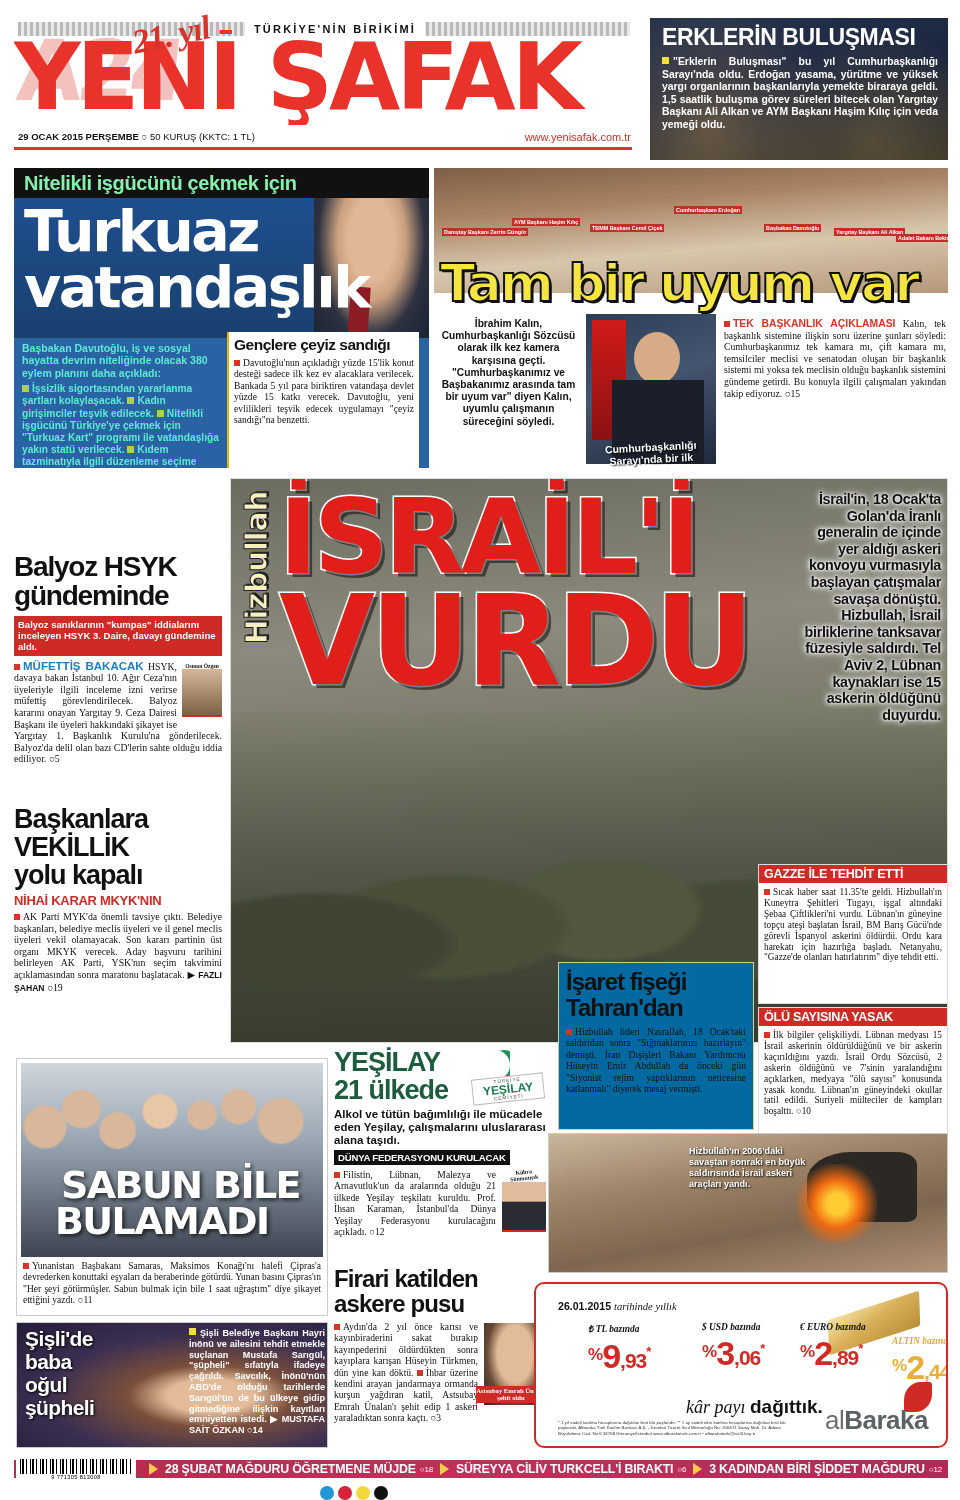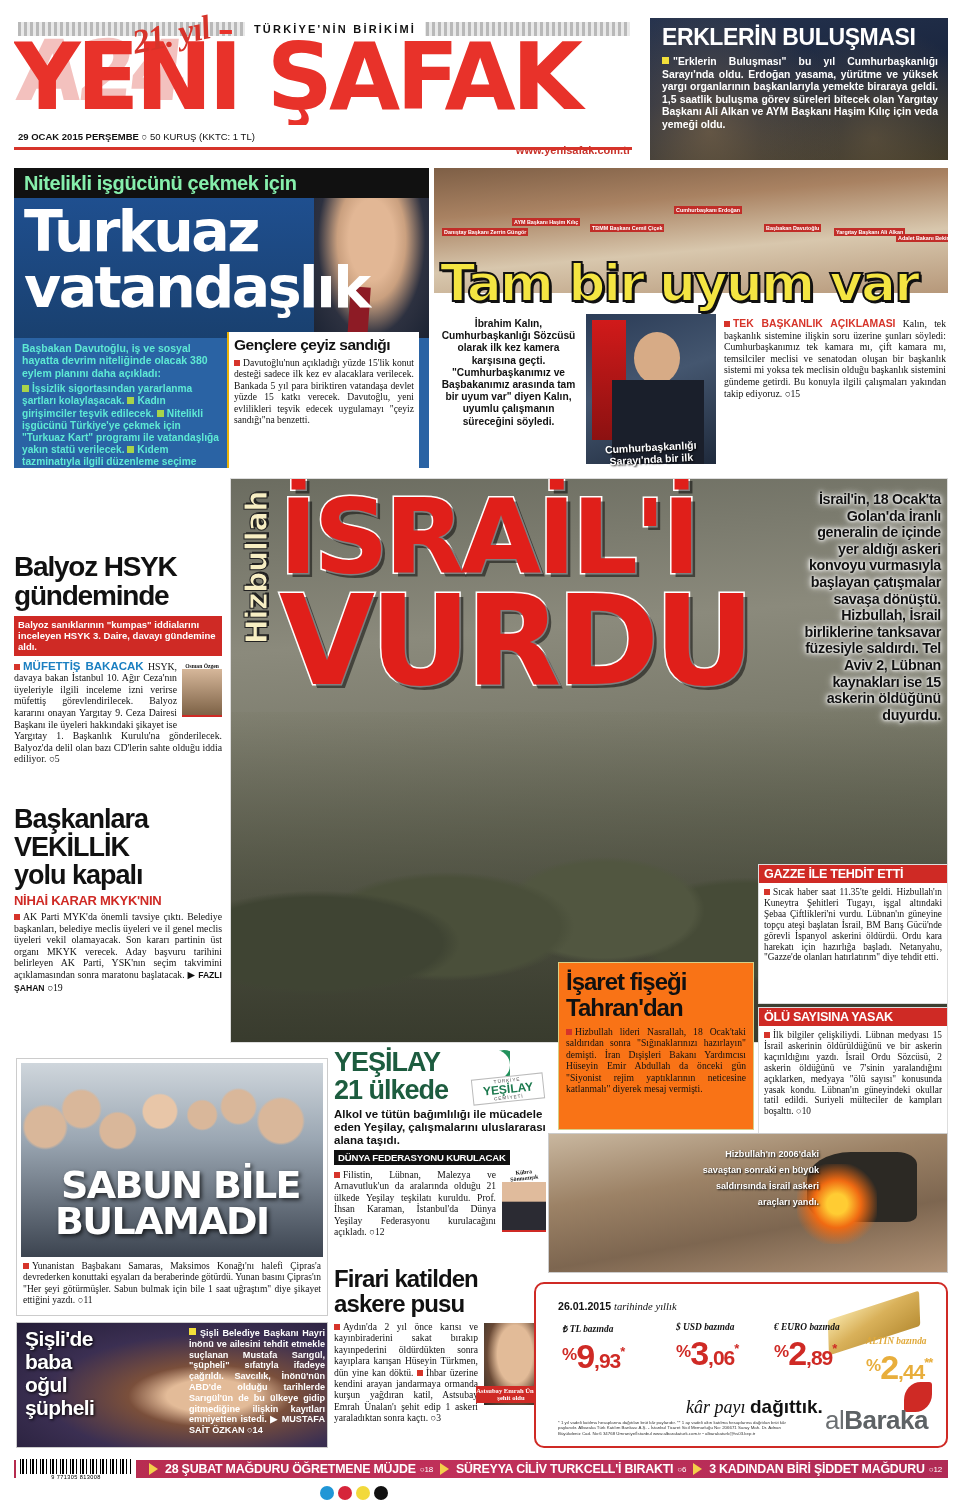--- a/index.html
+++ b/index.html
@@ -34,21 +34,21 @@
   .mh-21yil {
      position:absolute; left:132px; top:16px; font-size:34px; font-weight:bold;
      color:#d6342a; font-style:italic; font-family:"Liberation Serif", serif;
      transform:rotate(-12deg); letter-spacing:-1px;
   }
   .mh-date {
      position:absolute; left:18px; top:131px; font-size:9.5px; font-weight:bold; color:#111;
   }
   .mh-date span.reg { font-weight:normal; }
   .mh-url {
-     position:absolute; right:14px; top:144px; font-size:11px; font-weight:bold; color:#c8322a;margin-left:8px;
+     position:absolute; right:14px; top:131px; font-size:11px; font-weight:normal; color:#c8322a;margin-left:8px;
   }
   .mh-rule { position:absolute; left:14px; top:147px; width:618px; height:3px; background:#d6342a; }
 
   
   .erk { position:absolute; left:650px; top:18px; width:298px; height:142px;
      background:#1d2a45; overflow:hidden; }
   .erk-bgphoto {
      position:absolute; left:0; top:0; width:100%; height:100%;
      background:
        radial-gradient(circle at 20% 80%, rgba(150,120,80,.55), transparent 50%),
@@ -143,21 +143,21 @@
      color:#e01f1a; line-height:124px; letter-spacing:-5px;
      font-family:"DejaVu Sans", sans-serif;
      -webkit-text-stroke:3px #fff; paint-order:stroke fill;
      text-shadow:4px 4px 0 rgba(0,0,0,.5); }
   .isr-deck { position:absolute; right:6px; top:12px; width:138px; font-size:14.3px;
      font-weight:bold; line-height:16.6px; color:#111; text-align:right; letter-spacing:-0.3px;
      text-shadow:0 0 5px #fff, 0 0 9px #fff, 0 0 3px #fff; }
 
   
   .isaret { position:absolute; left:558px; top:962px; width:196px; height:168px;
-     background:#f97316; border:1px solid #d8cf86; padding:6px 7px; }
+     background:#0369a1; border:1px solid #d8cf86; padding:6px 7px; }
   .isaret h3 { font-size:24px; font-weight:bold; color:#111; line-height:26px; letter-spacing:-1px;}
   .isaret p { font-size:9.6px; line-height:11.4px; color:#111; margin-top:5px;
      font-family:"Liberation Serif", serif; text-align:justify; }
 
   
   .gazze { position:absolute; left:758px; top:864px; width:190px; height:140px; background:#fff;
      border:1px solid #ddd; }
   .olu  { position:absolute; left:758px; top:1007px; width:190px; height:143px; background:#fff;
      border:1px solid #ddd; }
   .rbar { background:#cf2a25; color:#fff; font-size:12.6px; font-weight:bold; padding:2px 5px;
@@ -166,22 +166,22 @@
      font-family:"Liberation Serif", serif; text-align:justify; }
 
   
   .burn { position:absolute; left:548px; top:1133px; width:400px; height:140px;
      background:linear-gradient(170deg,#c9b79f 0%,#9c8266 35%,#7d6650 65%,#b09276 100%);
      overflow:hidden; border:1px solid #ccc;}
   .burn .fire { position:absolute; right:70px; top:30px; width:80px; height:80px;
      background:radial-gradient(circle,#ffcc33 0 18%,#f06a12 42%,rgba(120,40,10,0) 75%); }
   .burn .wreck { position:absolute; right:30px; top:18px; width:110px; height:70px;
      background:#2c2924; border-radius:40% 18% 10% 30%; }
-  .burn-cap { position:absolute; left:140px; top:12px; width:130px; text-align:right;
-     color:#fff; font-size:9.1px; font-weight:bold; line-height:16px; text-shadow:1px 1px 2px #000; }
+  .burn-cap { position:absolute; left:140px; top:12px; width:130px; text-align:left;
+     color:#fff; font-size:9.1px; font-weight:bold; line-height:11px; text-shadow:1px 1px 2px #000; }
 
   
   .balyoz { position:absolute; left:14px; top:552px; width:208px; height:240px; }
   .balyoz h2 { font-size:28px; font-weight:bold; line-height:29px; letter-spacing:-1.2px; color:#111;}
   .balyoz .redbar { background:#cf2a25; color:#fff; font-size:9.5px; font-weight:bold;
      line-height:11.2px; padding:3px 4px; margin-top:6px; }
   .balyoz .body { font-size:9.8px; line-height:11.6px; color:#111; margin-top:5px;
      font-family:"Liberation Serif", serif; text-align:justify;}
   .balyoz .lead { color:#1a7fc1; font-weight:bold; font-size:11.5px;
      font-family:"Liberation Sans", sans-serif; }
@@ -261,21 +261,21 @@
      position:relative;}
   .fir-cap { position:absolute; left:-8px; bottom:2px; width:70px; background:#cf2a25; color:#fff;
      font-size:6.6px; font-weight:bold; text-align:center; line-height:7.6px; padding:1px 0;}
 
   
   .ad { position:absolute; left:534px; top:1282px; width:414px; height:166px;
      border:2px solid #cf2a25; border-radius:10px; background:#fff; overflow:hidden;}
   .ad-date { position:absolute; left:22px; top:16px; font-size:10.6px; color:#111; }
   .ad-date b { font-weight:bold; }
   .ad-date i { font-style:italic; font-family:"Liberation Serif", serif; }
-  .rate { position:absolute; top:38px; }
+  .rate { position:absolute; top:38px;margin-left:26px; }
   .rate .lbl { font-size:9.4px; font-style:italic; color:#111; font-weight:bold;
      font-family:"Liberation Serif", serif; white-space:nowrap;}
   .rate .num { font-size:34px; font-weight:bold; color:#cf2a25; line-height:34px; letter-spacing:-1px;}
   .rate .num .pc { font-size:17px; vertical-align:8px; }
   .rate .num .dec { font-size:21px; }
   .rate .num .ast { font-size:13px; vertical-align:12px; }
   .rate.gold .lbl { color:#e0a93a; }
   .rate.gold .num { color:#e8ae3c; }
   .ad-kar { position:absolute; left:150px; top:112px; font-size:18px; color:#111;
      font-style:italic; font-family:"Liberation Serif", serif; }

